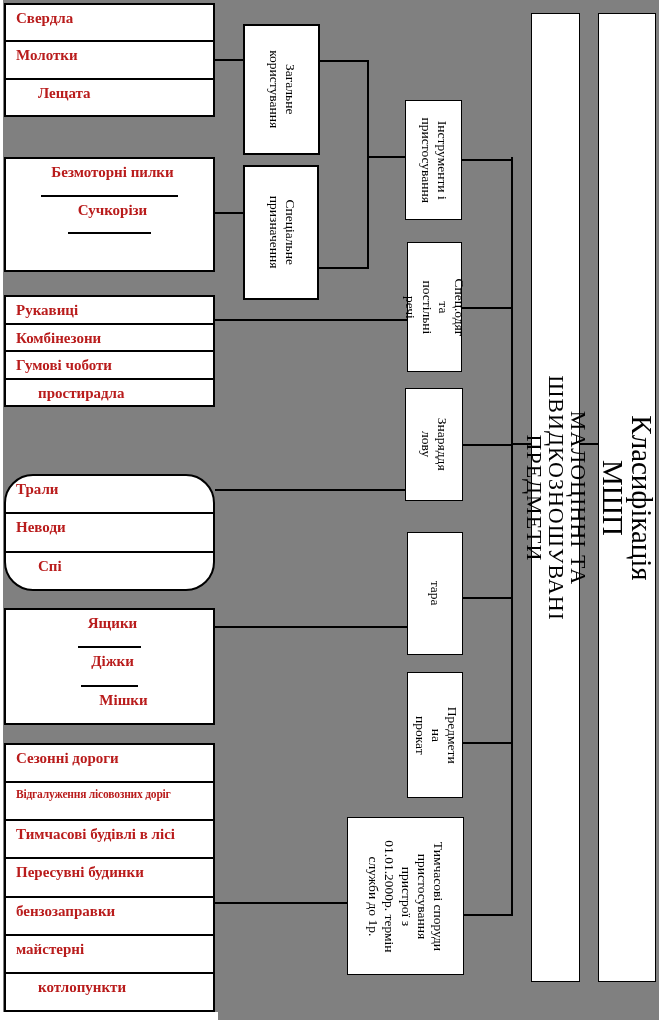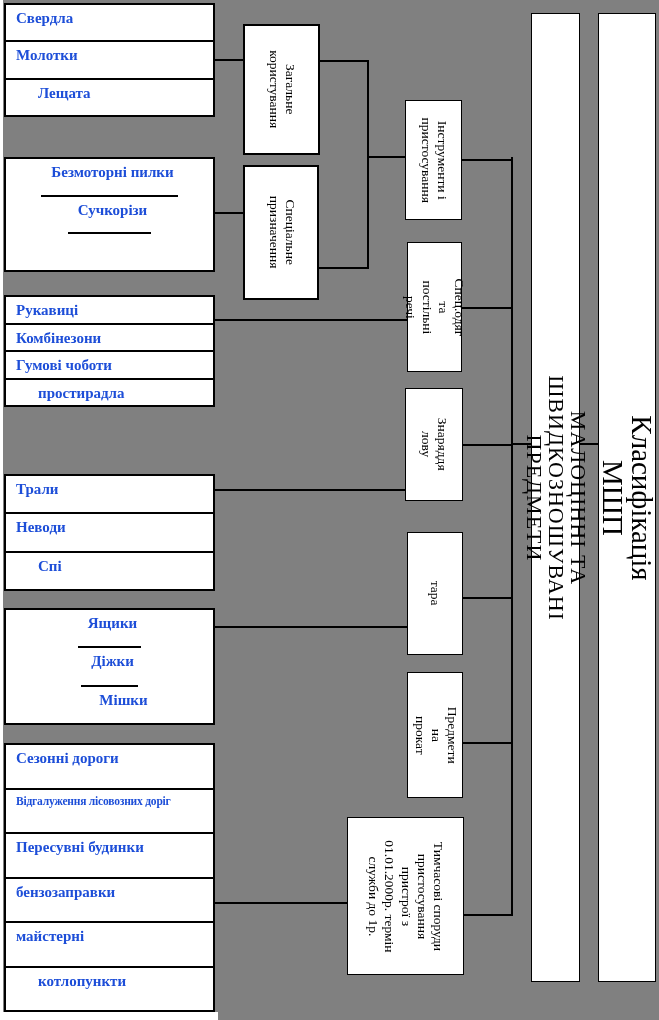--- a/index.html
+++ b/index.html
@@ -11,21 +11,21 @@
   .canvas-bg{position:absolute;left:3px;top:0;width:656px;height:1012px;background:#808080;}
   .canvas-bg2{position:absolute;left:218px;top:1012px;width:441px;height:8px;background:#808080;}
 
   .group{
     position:absolute;background:#ffffff;border:2px solid #000;
     box-sizing:border-box;display:flex;flex-direction:column;
   }
   .row{
     flex:1;border-bottom:2px solid #000;
     padding:5px 4px 0 10px;box-sizing:border-box;
-    font-weight:bold;font-size:15px;color:#1d4ed8;
+    font-weight:bold;font-size:15px;color:#b91c1c;
     overflow:hidden;white-space:nowrap;
   }
   .row:last-child{border-bottom:none;margin-left:22px;}
   .row.small{font-size:11.5px;letter-spacing:-0.2px;}
 
   .vbox{
     position:absolute;background:#ffffff;border:1px solid #000;
     box-sizing:border-box;display:flex;align-items:center;justify-content:center;
   }
   .vbox.thick{border-width:2px;}
@@ -56,35 +56,36 @@
   <div class="row"></div>
 </div>
 
 <div class="group" style="left:4px;top:295px;width:211px;height:112px;">
   <div class="row">Рукавиці</div>
   <div class="row">Комбінезони</div>
   <div class="row">Гумові чоботи</div>
   <div class="row">простирадла</div>
 </div>
 
-<div class="group" style="left:4px;top:474px;width:211px;height:117px;">
+<div class="group" style="left:4px;top:474px;width:211px;height:117px;border-radius:29px;">
   <div class="row">Трали</div>
   <div class="row">Неводи</div>
   <div class="row">Спі</div>
 </div>
 
 <div class="group" style="left:4px;top:608px;width:211px;height:117px;align-items:center;">
   <div class="row">Ящики</div>
   <div class="row">Діжки</div>
   <div class="row">Мішки</div>
 </div>
 
 <div class="group" style="left:4px;top:743px;width:211px;height:269px;">
   <div class="row">Сезонні дороги</div>
   <div class="row small">Відгалуження лісовозних доріг</div>
+  <div class="row">Тимчасові будівлі в лісі</div>
   <div class="row">Пересувні будинки</div>
   <div class="row">бензозаправки</div>
   <div class="row">майстерні</div>
   <div class="row">котлопункти</div>
 </div>
 
 <div class="vbox thick" style="left:243px;top:24px;width:77px;height:131px;">
   <div class="vtext" style="width:121px;">Загальне
 користування</div>
 </div>

